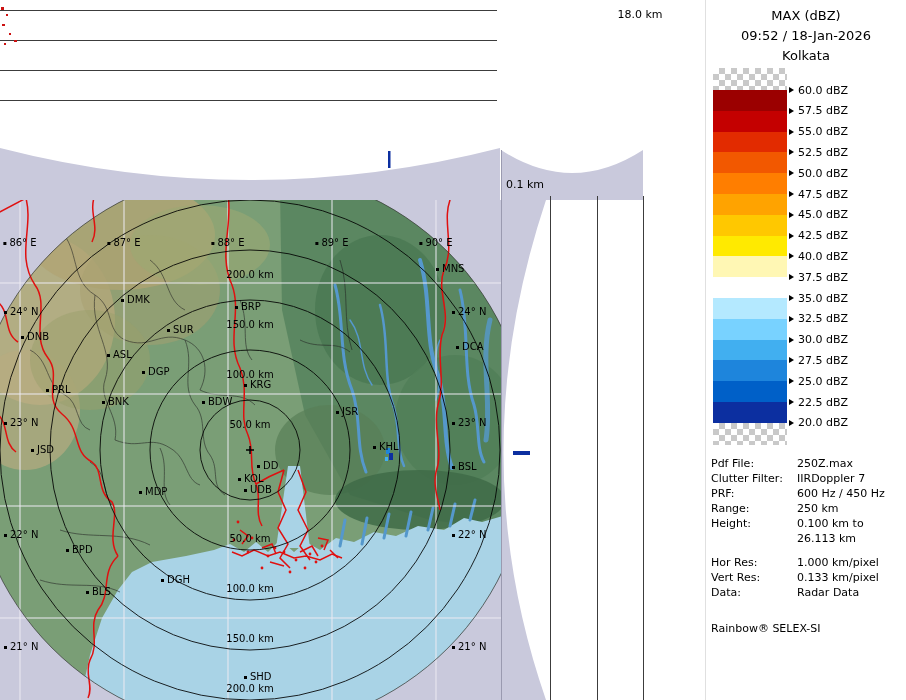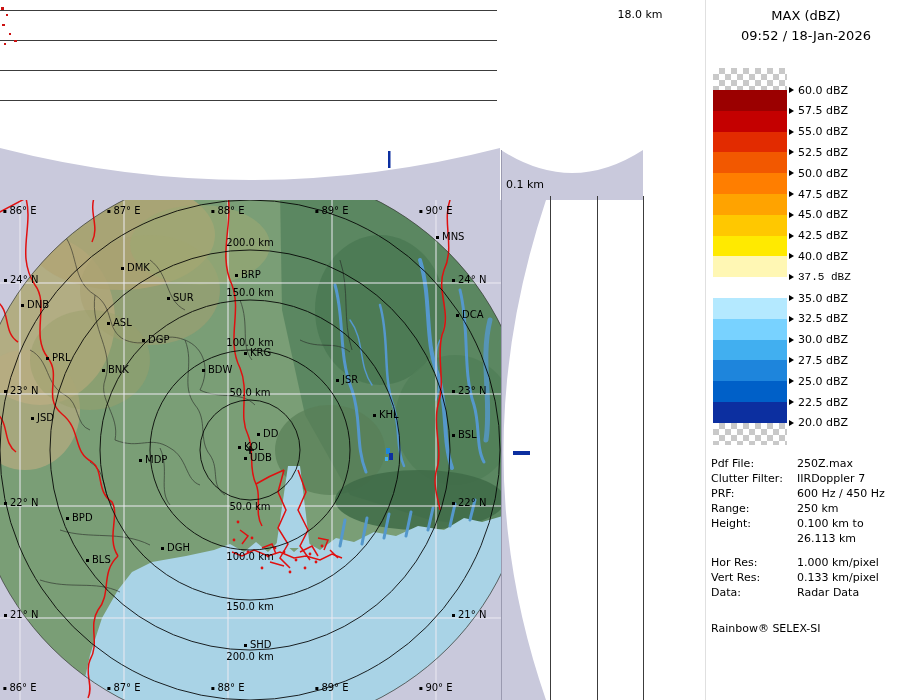--- a/index.html
+++ b/index.html
@@ -11,21 +11,21 @@
   #top-panel{left:0;top:0;width:501px;height:200px;background:#fff;}
   #side-panel{left:501px;top:0;width:204px;height:700px;background:#fff;}
   #map-panel{left:0;top:200px;width:501px;height:500px;background:#c9c9dc;}
   #legend{left:705px;top:0;width:201px;height:700px;background:#fff;border-left:1px solid #e0e0e0;box-sizing:border-box;}
 
   .axis-label{position:absolute;font-size:11px;white-space:nowrap;}
   .centeredx{transform:translateX(-50%);}
 
   
   #map-labels{position:absolute;left:0;top:0;width:501px;height:500px;pointer-events:none;}
-  .maplabel{position:absolute;display:flex;align-items:center;gap:3px;font-size:10px;line-height:10px;white-space:nowrap;color:#000;}
+  .maplabel{position:absolute;display:flex;align-items:center;gap:3px;font-size:10px;line-height:10px;white-space:nowrap;color:#000;margin-top:32px;}
   .maplabel .dot{width:3px;height:3px;background:#000;flex:0 0 auto;}
   .maplabel.centered{transform:translateX(-50%);}
 
   
   .legend-title{text-align:center;font-size:13px;line-height:20px;}
   .legend-title:first-child{padding-top:6px;}
   #colorbar{position:absolute;left:7px;top:68px;width:74px;}
   .cb-block{width:74px;}
   .checker{background-color:#fff;background-image:
     linear-gradient(45deg,#c9c9c9 25%,transparent 25%,transparent 75%,#c9c9c9 75%),
@@ -392,20 +392,21 @@
         <div class="maplabel" style="left: 244px; top: 440px;">
           <span class="dot"></span>
           <span>SHD</span>
         </div>
       </div>
   </div>
 
   <div id="legend" class="abs">
     <div class="legend-title">MAX (dBZ)</div>
     <div class="legend-title">09:52 / 18-Jan-2026</div>
+    <div class="legend-title">Kolkata</div>
     <div id="colorbar">
         <div class="cb-block checker" style="height: 22px;"></div>
         <div class="cb-block" style="height: 20.8px; background: rgb(155, 0, 0);"></div>
         <div class="cb-block" style="height: 20.8px; background: rgb(196, 0, 0);"></div>
         <div class="cb-block" style="height: 20.8px; background: rgb(226, 43, 0);"></div>
         <div class="cb-block" style="height: 20.8px; background: rgb(242, 88, 0);"></div>
         <div class="cb-block" style="height: 20.8px; background: rgb(255, 126, 0);"></div>
         <div class="cb-block" style="height: 20.8px; background: rgb(255, 163, 0);"></div>
         <div class="cb-block" style="height: 20.8px; background: rgb(255, 200, 0);"></div>
         <div class="cb-block" style="height: 20.8px; background: rgb(255, 234, 0);"></div>
@@ -449,21 +450,21 @@
           <span>45.0 dBZ</span>
         </div>
         <div class="cb-label" style="top: 228.6px;">
           <span class="tri"></span>
           <span>42.5 dBZ</span>
         </div>
         <div class="cb-label" style="top: 249.4px;">
           <span class="tri"></span>
           <span>40.0 dBZ</span>
         </div>
-        <div class="cb-label" style="top: 270.2px; font-family: Liberation Mono, monospace;">
+        <div class="cb-label" style="top: 270.2px;">
           <span class="tri"></span>
           <span>37.5 dBZ</span>
         </div>
         <div class="cb-label" style="top: 291px;">
           <span class="tri"></span>
           <span>35.0 dBZ</span>
         </div>
         <div class="cb-label" style="top: 311.8px;">
           <span class="tri"></span>
           <span>32.5 dBZ</span>

